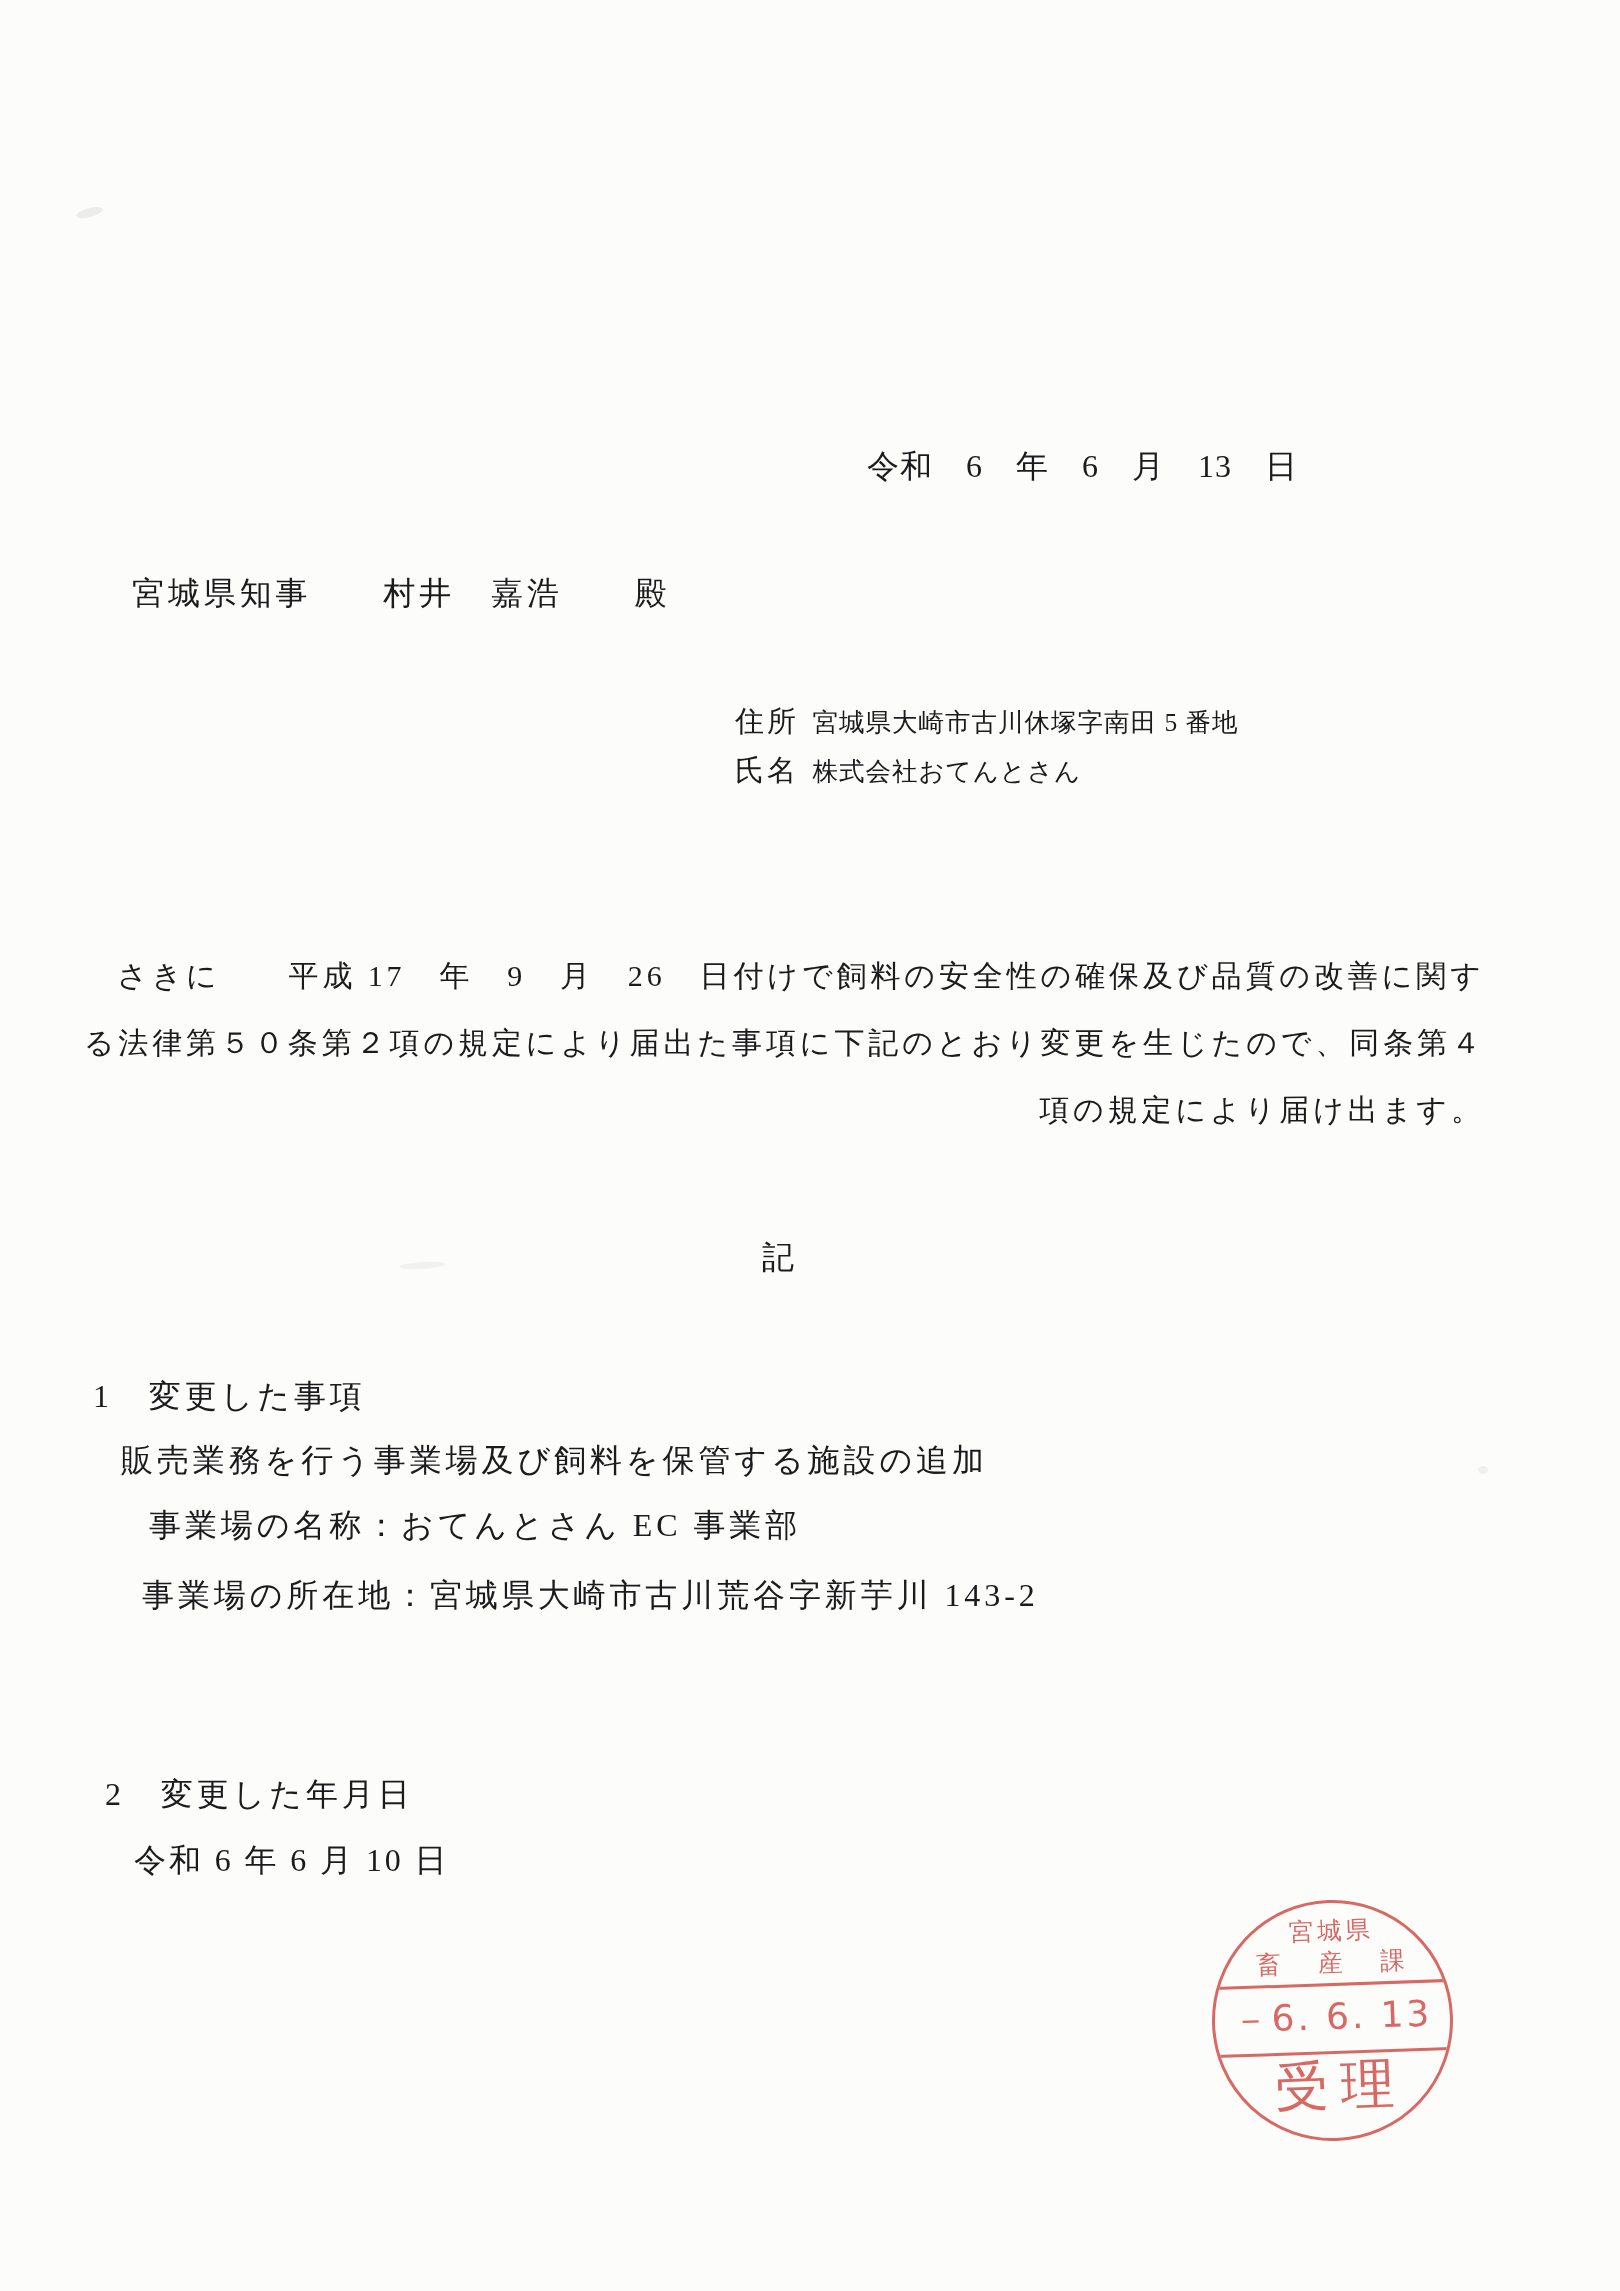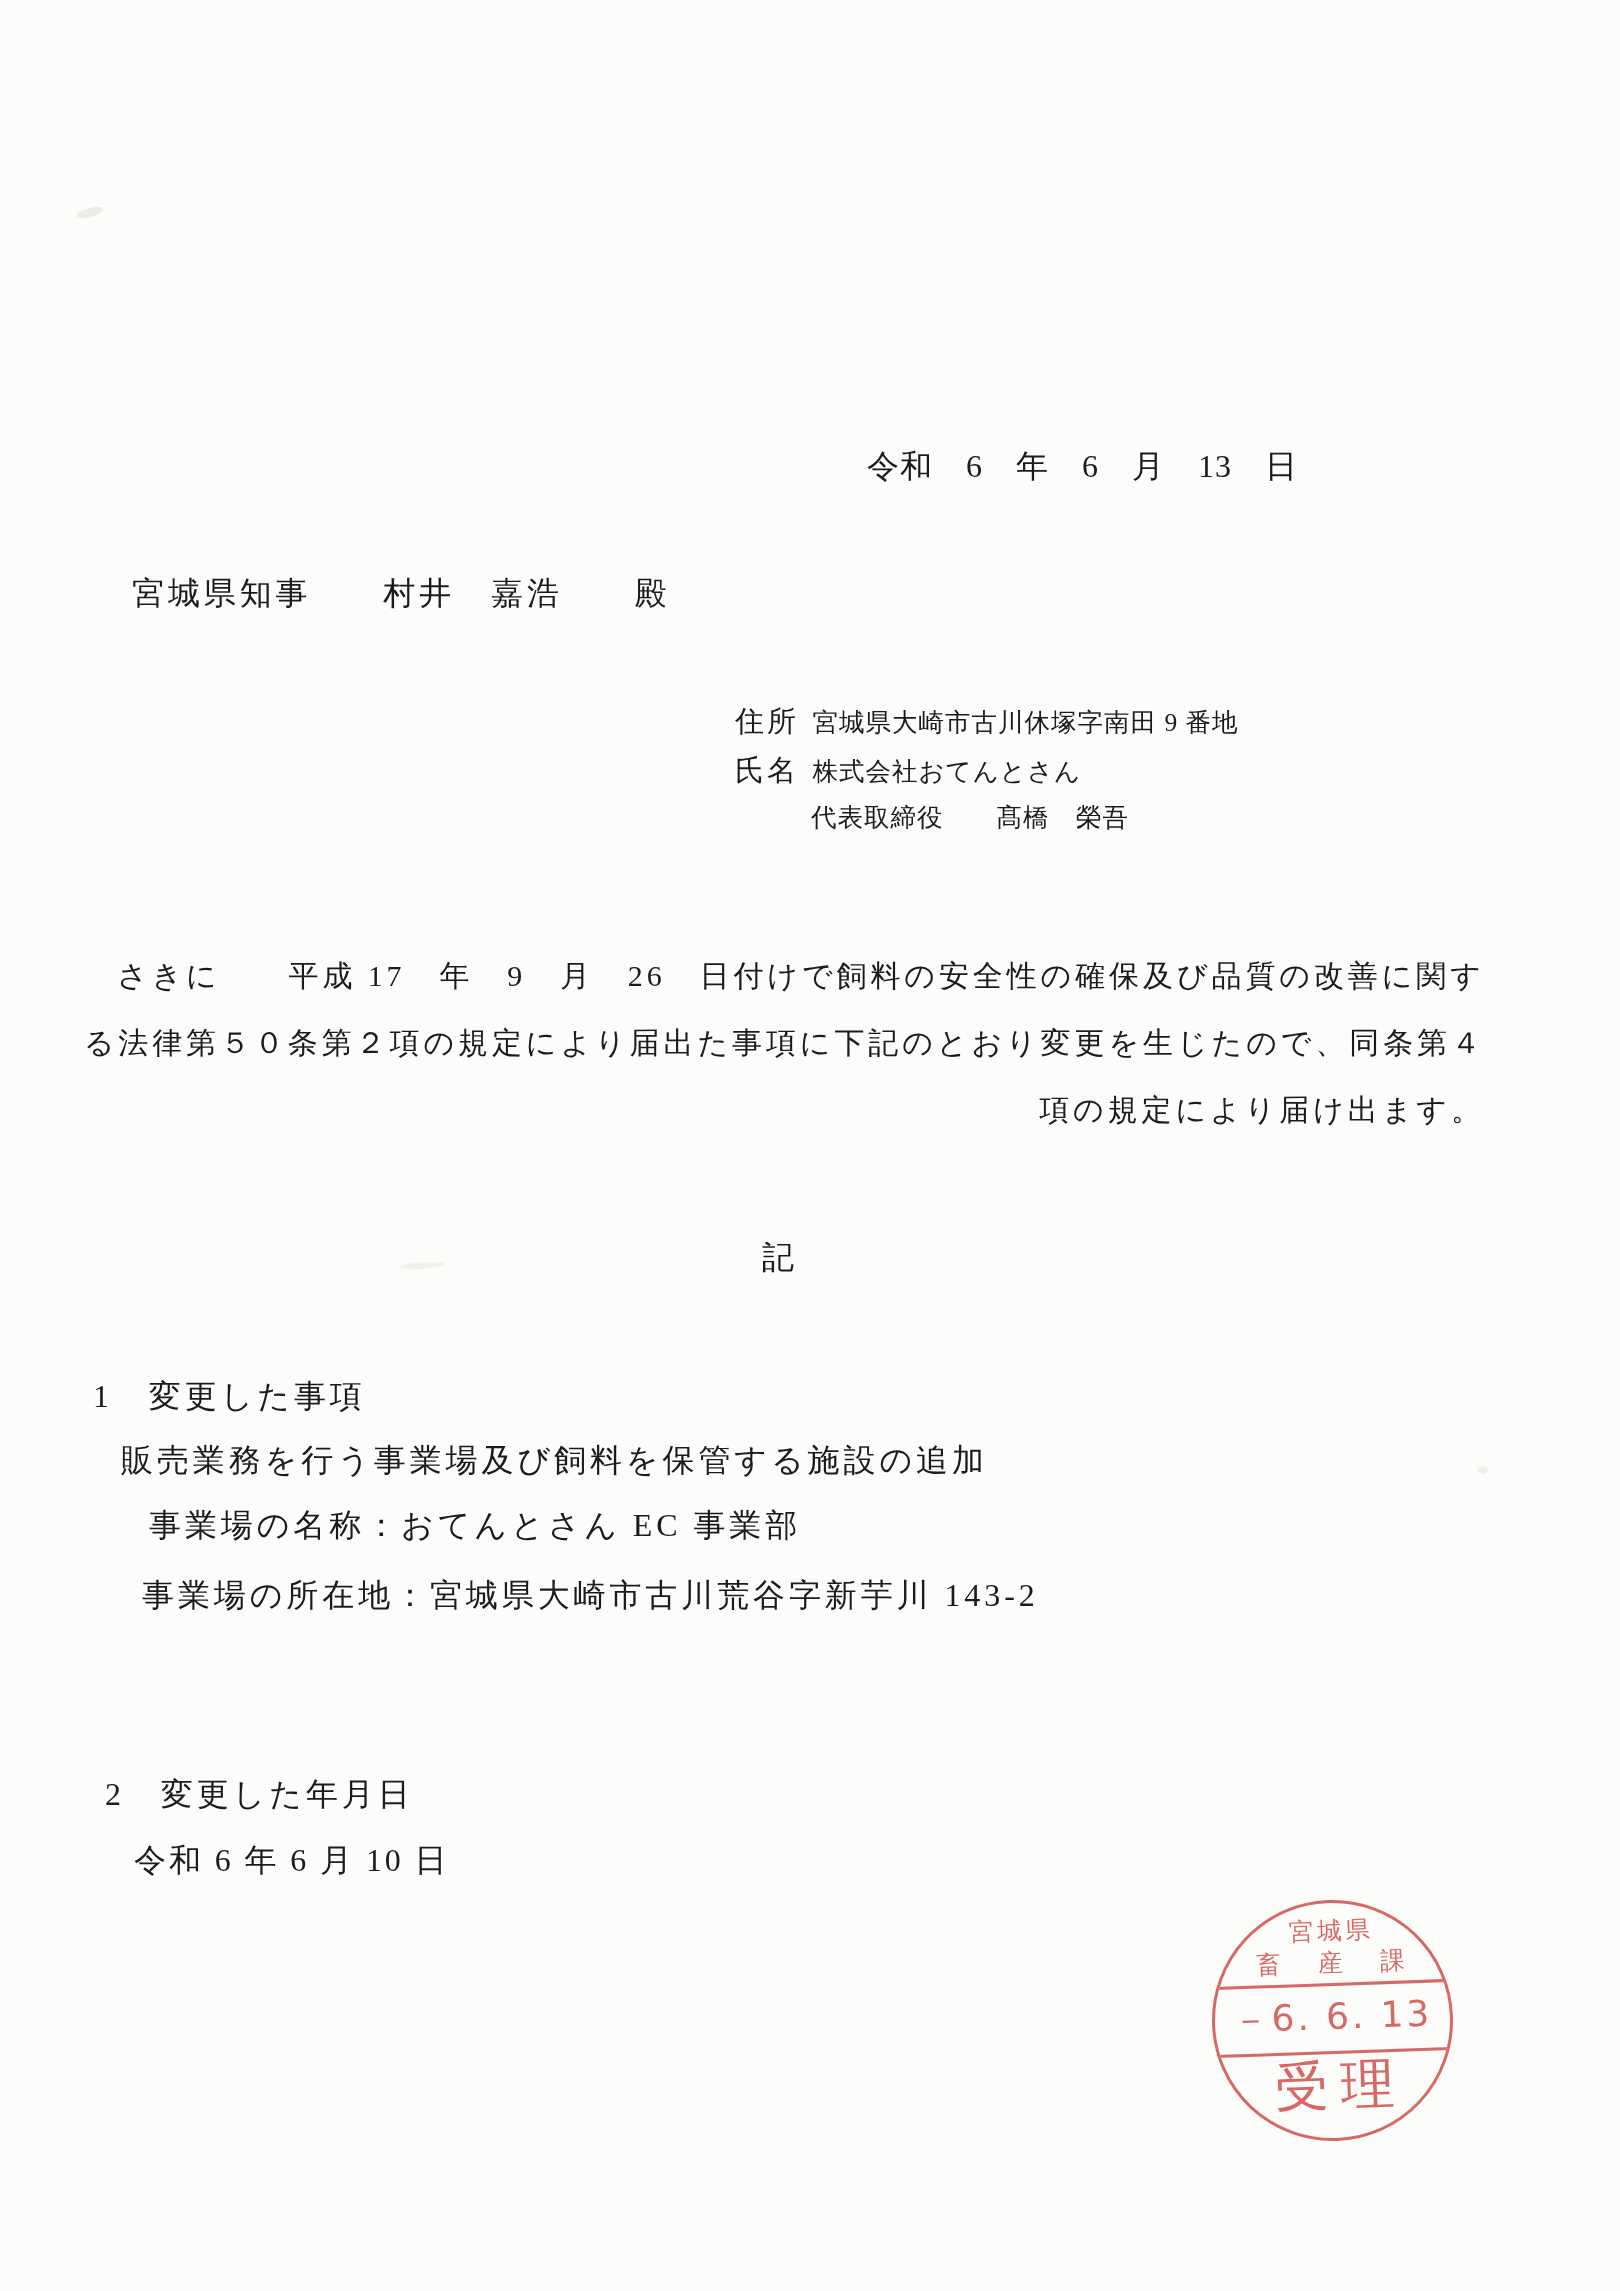--- a/index.html
+++ b/index.html
@@ -124,28 +124,25 @@
 <div class="page">
 
 
   <div class="t" id="issue-date">令和　6　年　6　月　13　日</div>
 
   <div class="t" id="addressee">宮城県知事　　村井　嘉浩　　殿</div>
 
   <div id="submitter">
     <div class="sub-row">
       <span class="sub-label">住所</span>
-      <span class="sub-value">宮城県大崎市古川休塚字南田 9 番地</span>
+      <span class="sub-value">宮城県大崎市古川休塚字南田 5 番地</span>
     </div>
     <div class="sub-row">
       <span class="sub-label">氏名</span>
       <span class="sub-value">株式会社おてんとさん</span>
-    </div>
-    <div class="sub-row" id="representative-row">
-      <span class="sub-value">代表取締役　　髙橋　榮吾</span>
     </div>
   </div>
 
   <div id="body-paragraph">
     <div class="pline">　さきに　　平成 17　年　9　月　26　日付けで飼料の安全性の確保及び品質の改善に関す</div>
     <div class="pline">る法律第５０条第２項の規定により届出た事項に下記のとおり変更を生じたので、同条第４</div>
     <div class="pline">項の規定により届け出ます。</div>
   </div>
 
   <div class="t" id="record-marker">記</div>

